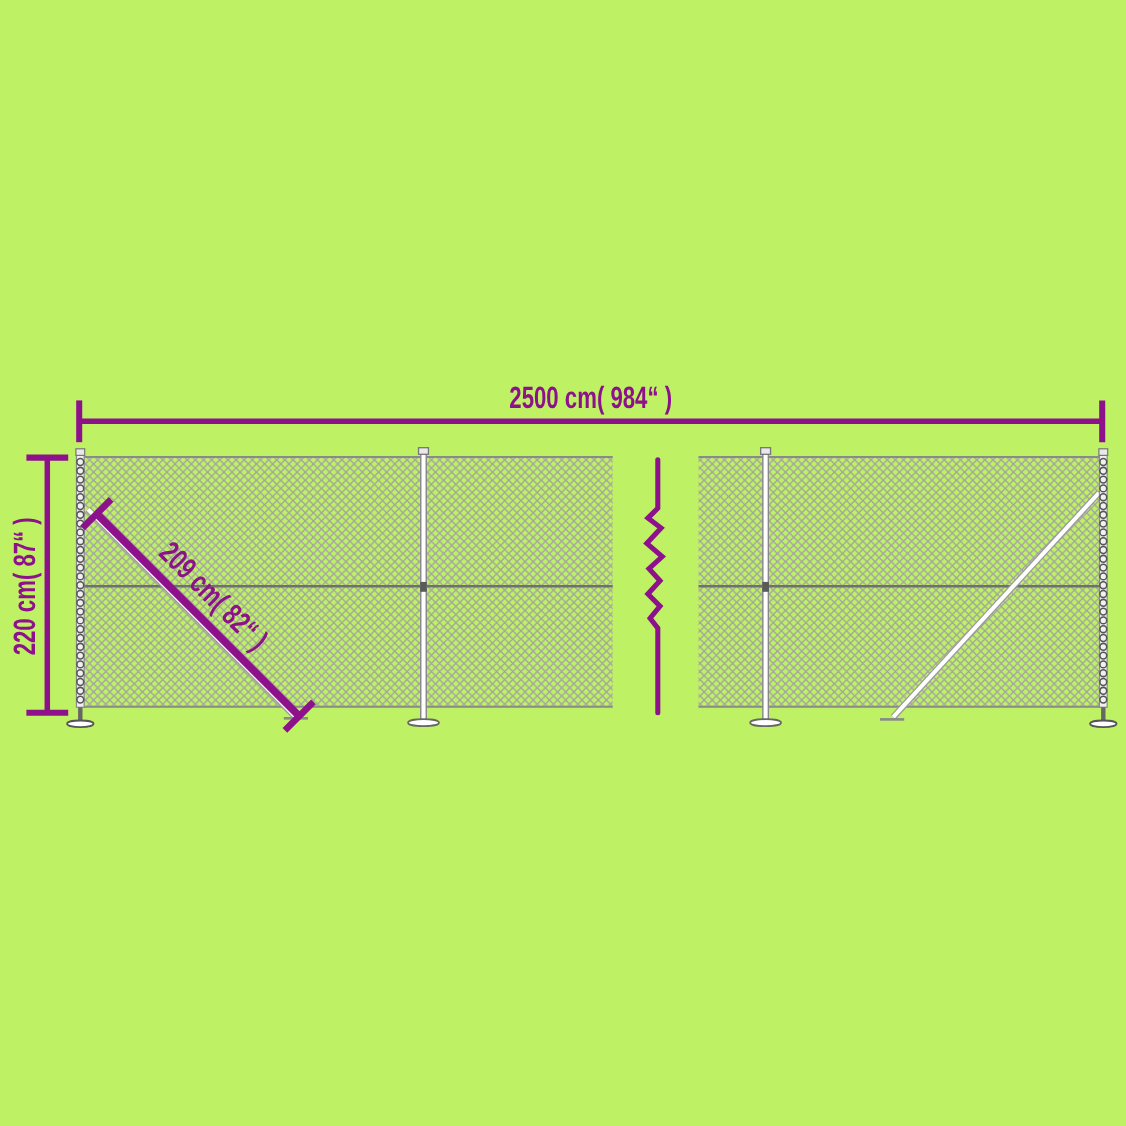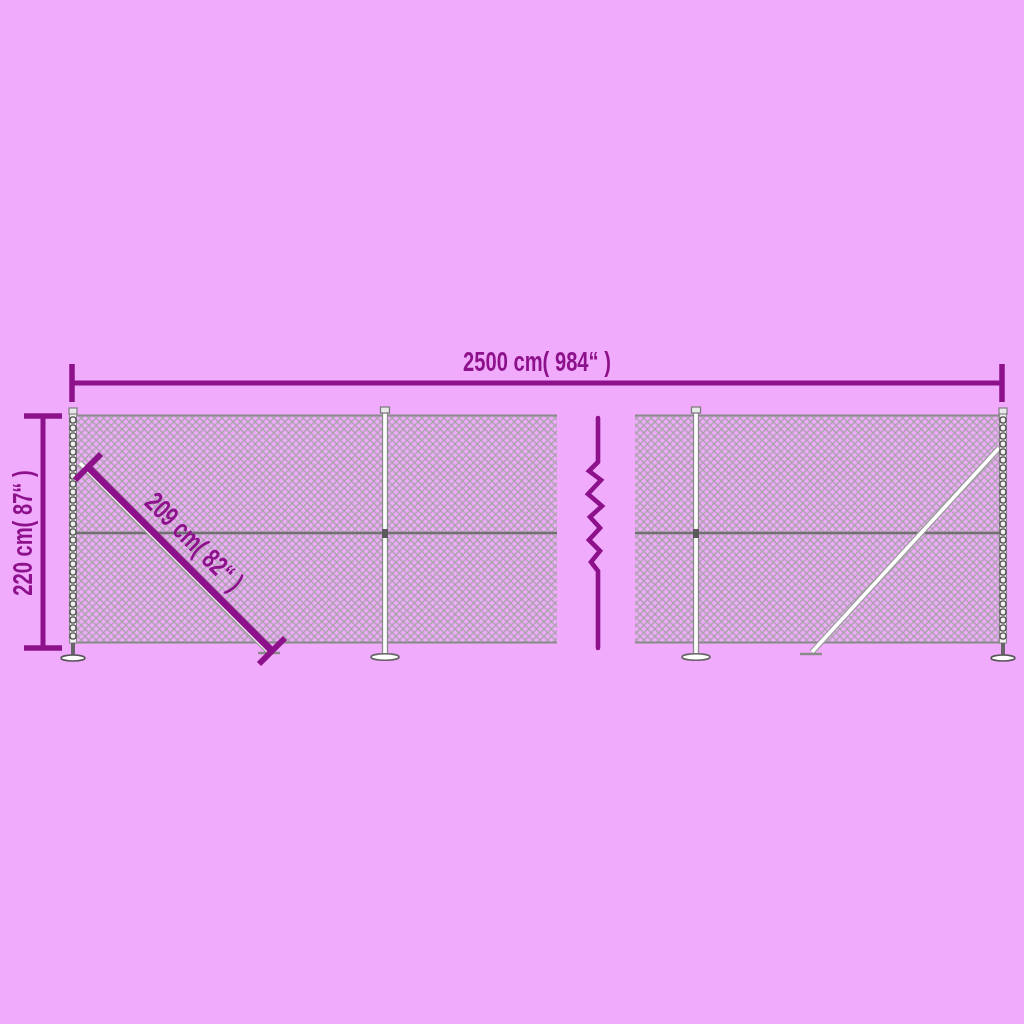--- a/index.html
+++ b/index.html
@@ -1,19 +1,19 @@
 <!DOCTYPE html>
 <html><head>
 <meta charset="utf-8">
 <style>
   html,body{margin:0;padding:0;background:#ffffff;}
   .canvas{
     position:relative;
     width:1024px;height:1024px;
-    background:#f0abfc;
+    background:#bef264;
     overflow:hidden;
     font-family:"Liberation Sans", sans-serif;
   }
   .diagram-svg{position:absolute;left:0;top:0;}
   .dim-label{
     position:absolute;
     color:#8E118C;
     font-weight:bold;
     font-size:28px;
     white-space:nowrap;

